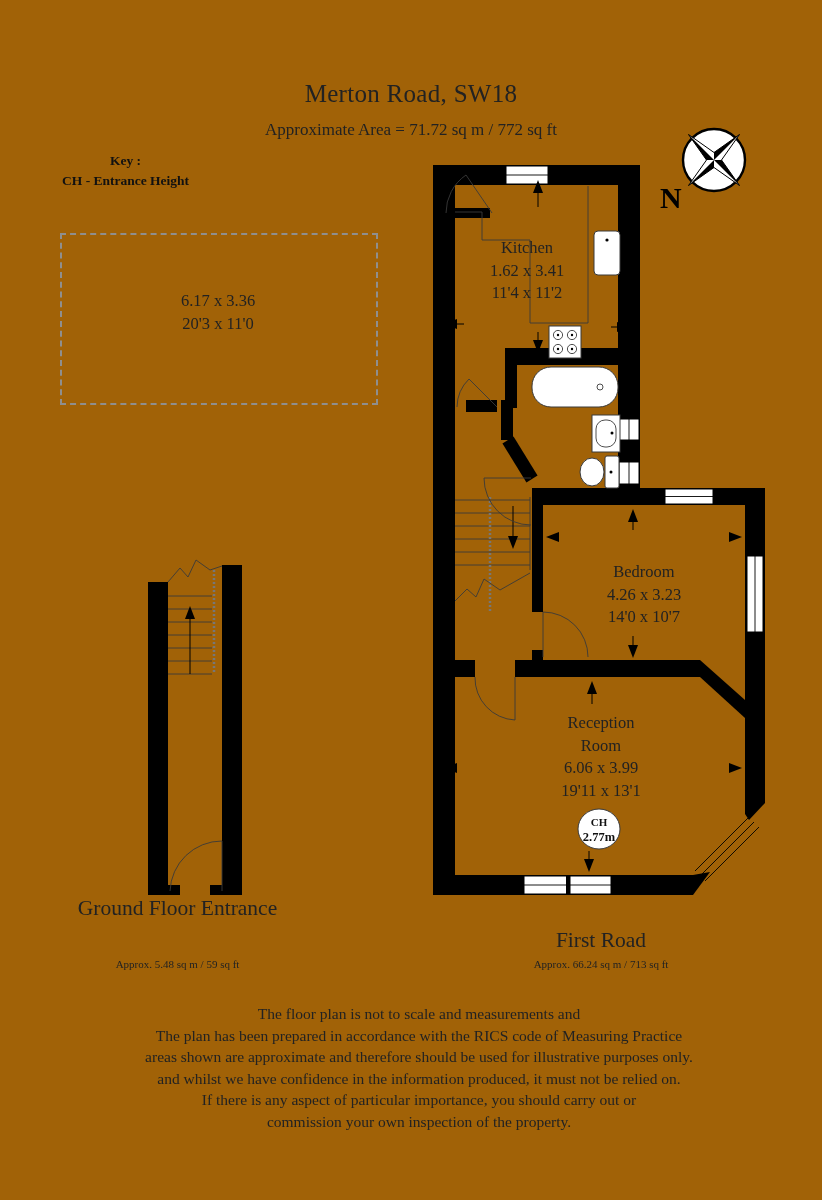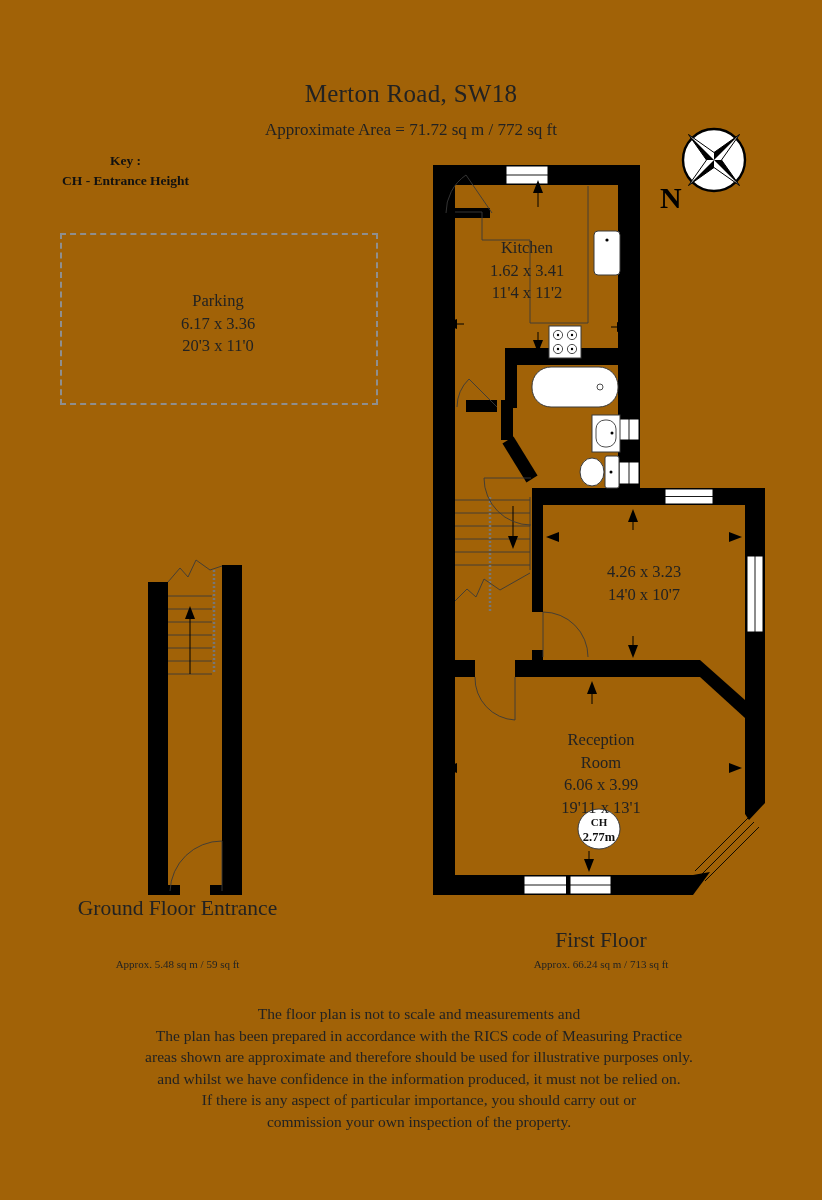--- a/index.html
+++ b/index.html
@@ -42,21 +42,20 @@
     <polygon points="89.5,28.5 71.5,54 89.5,79.5 64,61.5 38.5,79.5 56.5,54 38.5,28.5 64,46.5" fill="#fff" stroke="#000" stroke-width="1"></polygon>
     <polygon points="89.5,28.5 64,54 64,46.5" fill="#000"></polygon>
     <polygon points="89.5,79.5 64,54 71.5,54" fill="#000"></polygon>
     <polygon points="38.5,79.5 64,54 64,61.5" fill="#000"></polygon>
     <polygon points="38.5,28.5 64,54 56.5,54" fill="#000"></polygon>
     <text x="10" y="102" font-size="30" font-weight="bold" fill="#000">N</text>
   </svg>
 
   <div class="abs parking-box"></div>
   <div class="abs ctr roomlabel" style="left:68px;top:290px;width:300px;">
-    <div>Parking</div>
     <div>6.17 x 3.36</div>
     <div>20'3 x 11'0</div>
   </div>
 
   <svg style="left:428px;top:156px;" width="345" height="750" viewBox="428 156 345 750">
 
     <g>
       <rect class="wall" x="433" y="165" width="207" height="20"></rect>
       <rect class="wall" x="433" y="165" width="22" height="730"></rect>
       <rect class="wall" x="618" y="165" width="22" height="325"></rect>
@@ -233,34 +232,35 @@
     </g>
   </svg>
 
   <div class="abs ctr roomlabel" style="left:377px;top:237px;width:300px;">
     <div>Kitchen</div>
     <div>1.62 x 3.41</div>
     <div>11'4 x 11'2</div>
   </div>
 
   <div class="abs ctr roomlabel" style="left:494px;top:561px;width:300px;">
+    <div>Bedroom</div>
     <div>4.26 x 3.23</div>
     <div>14'0 x 10'7</div>
   </div>
 
-  <div class="abs ctr roomlabel" style="left:451px;top:712px;width:300px;margin-top:17px;">
+  <div class="abs ctr roomlabel" style="left:451px;top:712px;width:300px;">
     <div>Reception</div>
     <div>Room</div>
     <div>6.06 x 3.99</div>
     <div>19'11 x 13'1</div>
   </div>
 
   <div class="abs ctr floor-title" style="left:40px;top:896px;width:275px;">Ground Floor Entrance</div>
   <div class="abs ctr floor-area" style="left:40px;top:958px;width:275px;">Approx. 5.48 sq m / 59 sq ft</div>
-  <div class="abs ctr floor-title" style="left:463px;top:928px;width:276px;">First Floor</div>
+  <div class="abs ctr floor-title" style="left:463px;top:928px;width:276px;">First Road</div>
   <div class="abs ctr floor-area" style="left:463px;top:958px;width:276px;">Approx. 66.24 sq m / 713 sq ft</div>
 
   <div class="abs ctr disclaimer">
     <div>The floor plan is not to scale and measurements and</div>
     <div>The plan has been prepared in accordance with the RICS code of Measuring Practice</div>
     <div>areas shown are approximate and therefore should be used for illustrative purposes only.</div>
     <div>and whilst we have confidence in the information produced, it must not be relied on.</div>
     <div>If there is any aspect of particular importance, you should carry out or</div>
     <div>commission your own inspection of the property.</div>
   </div>

